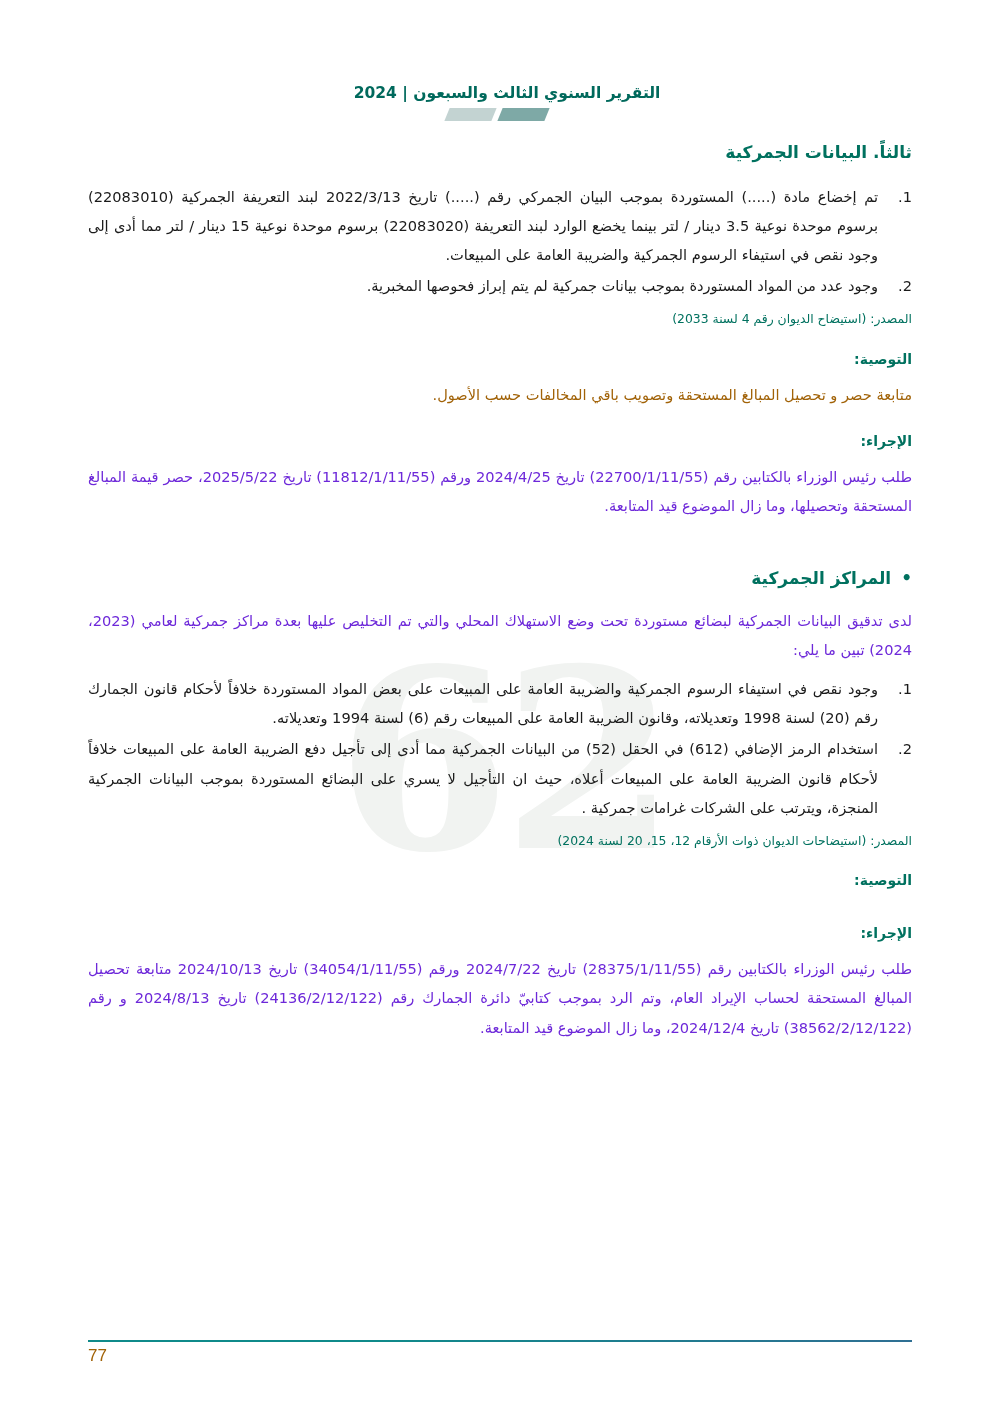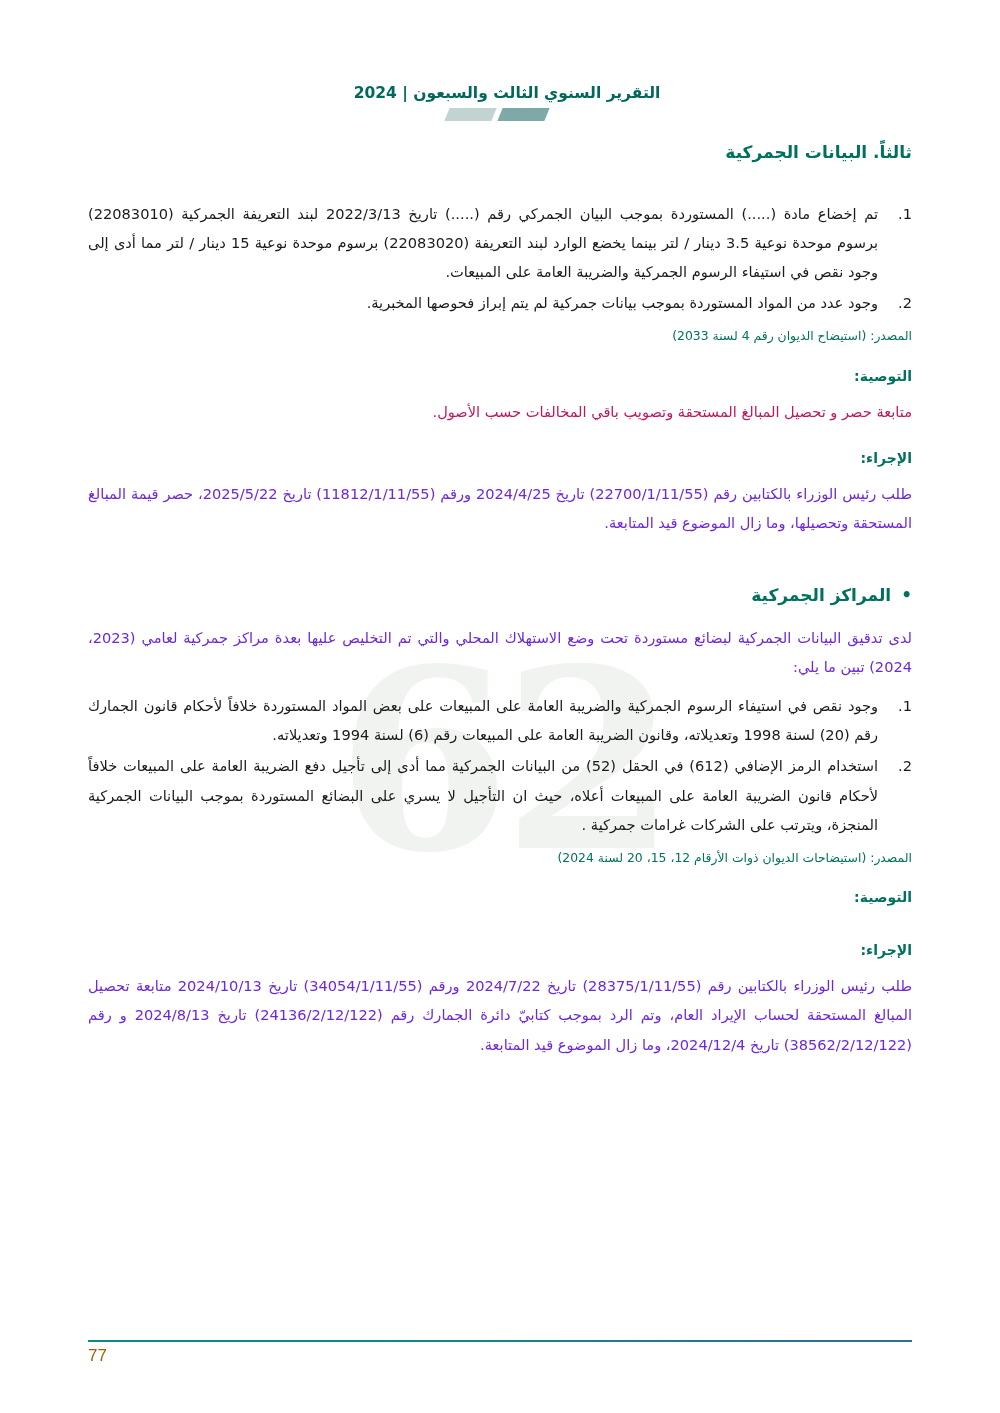--- a/index.html
+++ b/index.html
@@ -92,21 +92,21 @@
     right: 88px;
     left: 88px;
     z-index: 2;
   }
 
   .section-title {
     font-size: 17px;
     font-weight: 700;
     color: #00715f;
     text-align: right;
-    margin-bottom: 33px;
+    margin-bottom: 16px;
     line-height: 1.5;
   }
 
   .bullet-heading {
     font-size: 17px;
     font-weight: 700;
     color: #00715f;
     text-align: right;
     line-height: 1.5;
     display: flex;
@@ -166,21 +166,21 @@
     line-height: 2.0;
     text-align: justify;
     text-align-last: right;
     color: #6d28d9;
   }
 
   p.para-center-ish {
     font-size: 14.6px;
     line-height: 2.0;
     text-align: right;
-    color: #be185d;
+    color: #a16207;
   }
 
   .source-line {
     font-size: 12.4px;
     color: #00715f;
     text-align: right;
     line-height: 1.8;
   }
 
   .sp-6  { height: 6px; }

